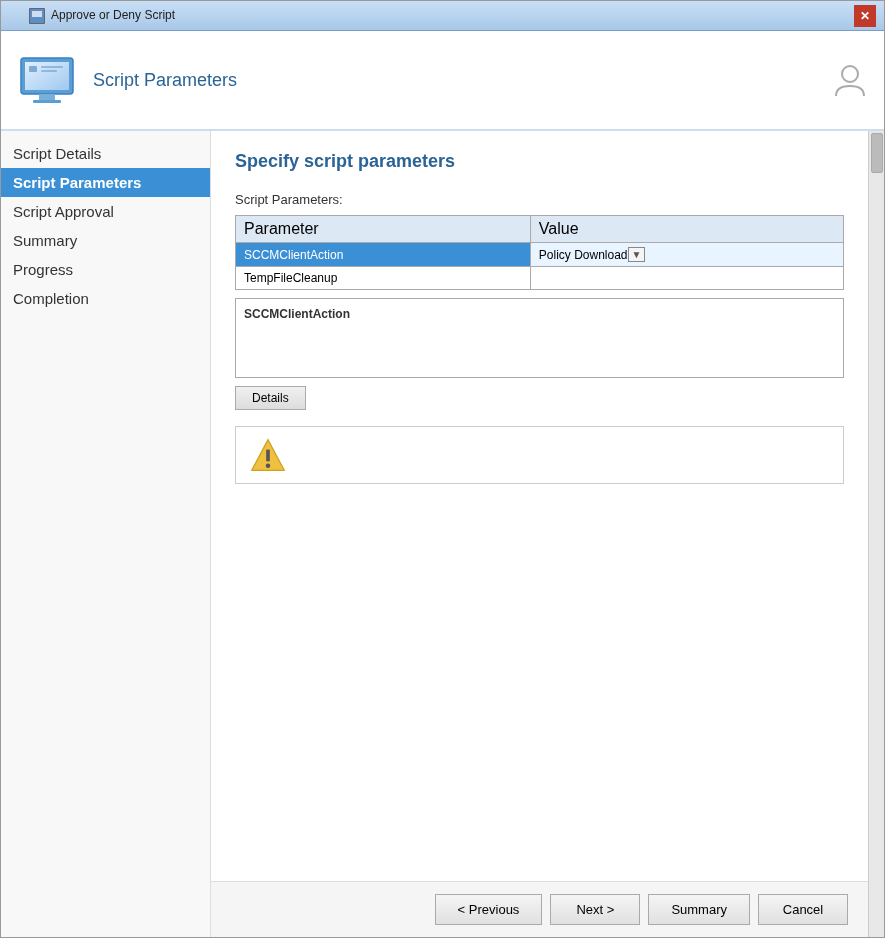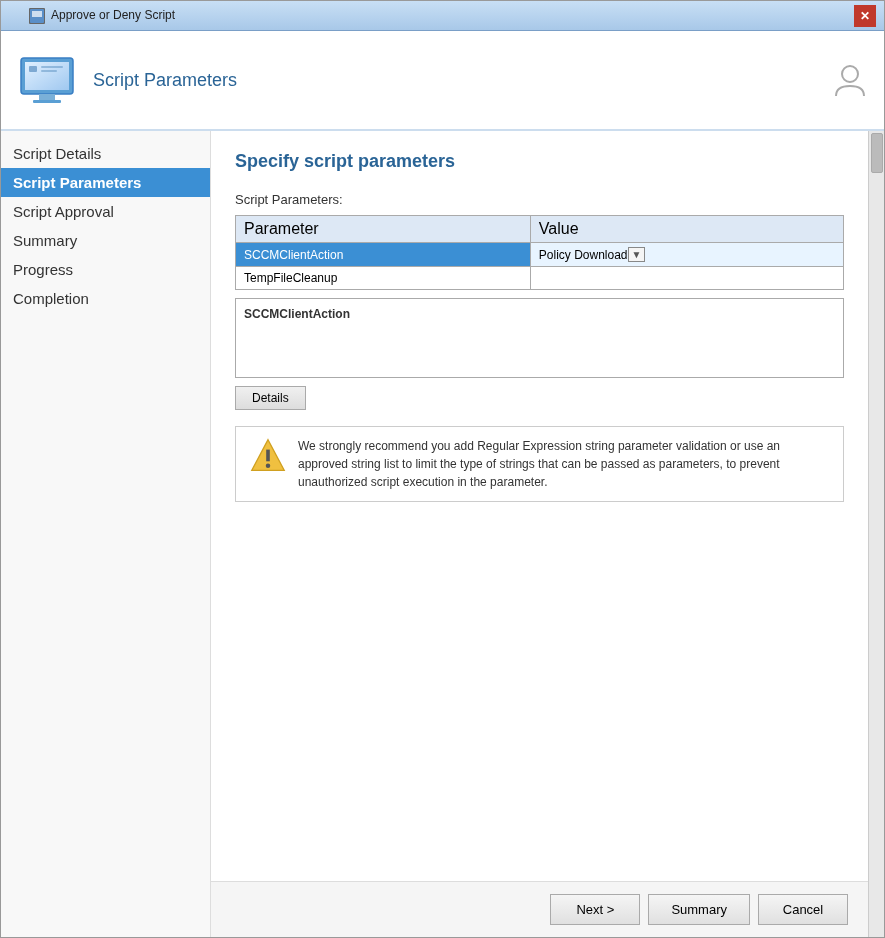--- a/index.html
+++ b/index.html
@@ -382,25 +382,25 @@
           <button class="details-btn">Details</button>
         </div>
 
         <div class="warning-box">
 
           <svg class="warning-icon" viewBox="0 0 40 40" xmlns="http://www.w3.org/2000/svg">
             <polygon points="20,3 38,37 2,37" fill="#f0c040" stroke="#d0a020" stroke-width="1.5"></polygon>
             <rect x="18" y="14" width="4" height="13" fill="#555"></rect>
             <circle cx="20" cy="32" r="2.5" fill="#555"></circle>
           </svg>
-          <span class="warning-text">We strongly recommend you add Regular Expression string parameter validation or use an approved string list to limit the type of strings that can be passed as parameters, to prevent unauthorized script execution in the parameter.</span>
         </div>
       </div>
 
       <div class="footer">
+        <button class="footer-btn">&lt; Previous</button>
         <button class="footer-btn">Next &gt;</button>
         <button class="footer-btn">Summary</button>
         <button class="footer-btn">Cancel</button>
       </div>
     </div>
 
     <div class="scrollbar-area">
       <div class="scrollbar-thumb"></div>
     </div>
   </div>

